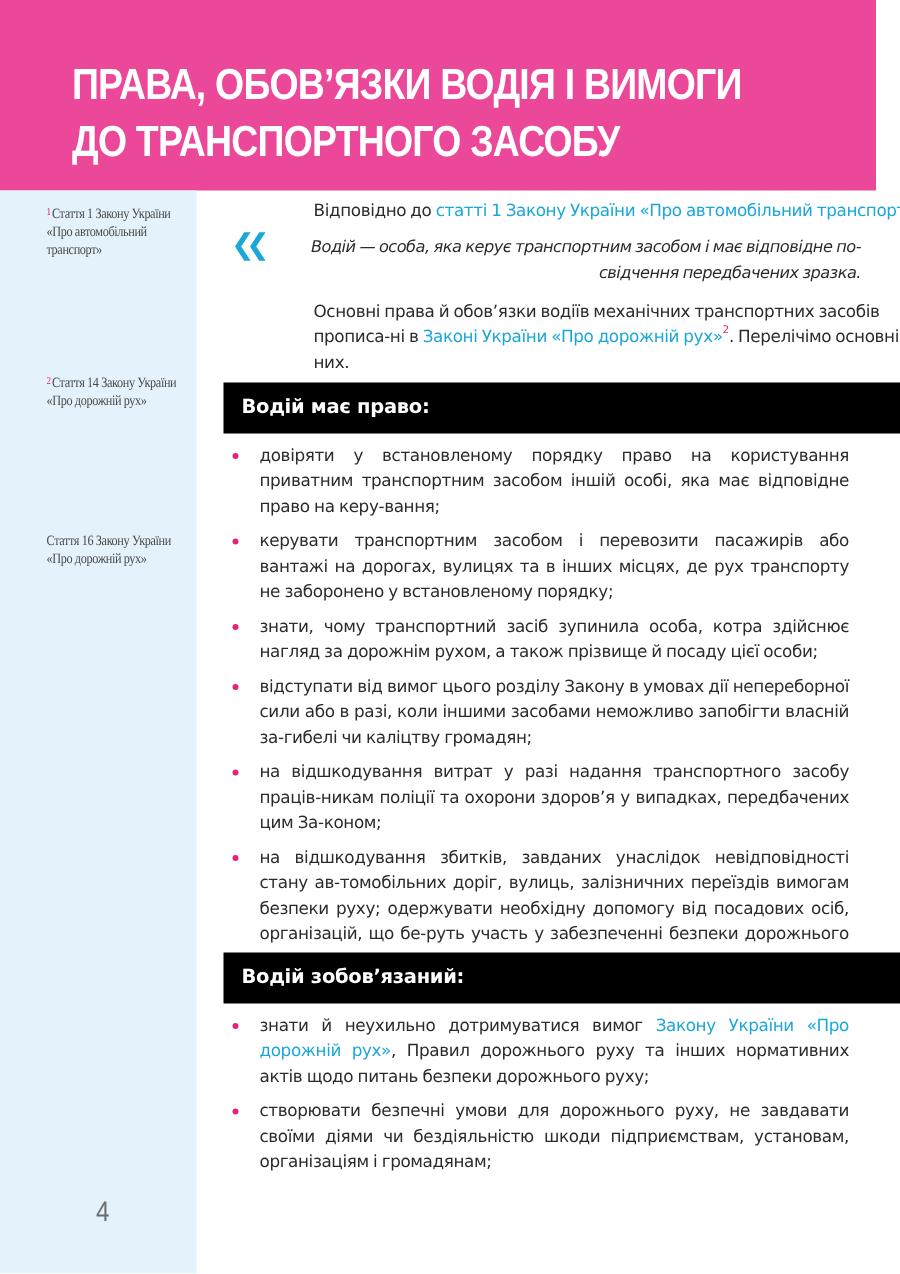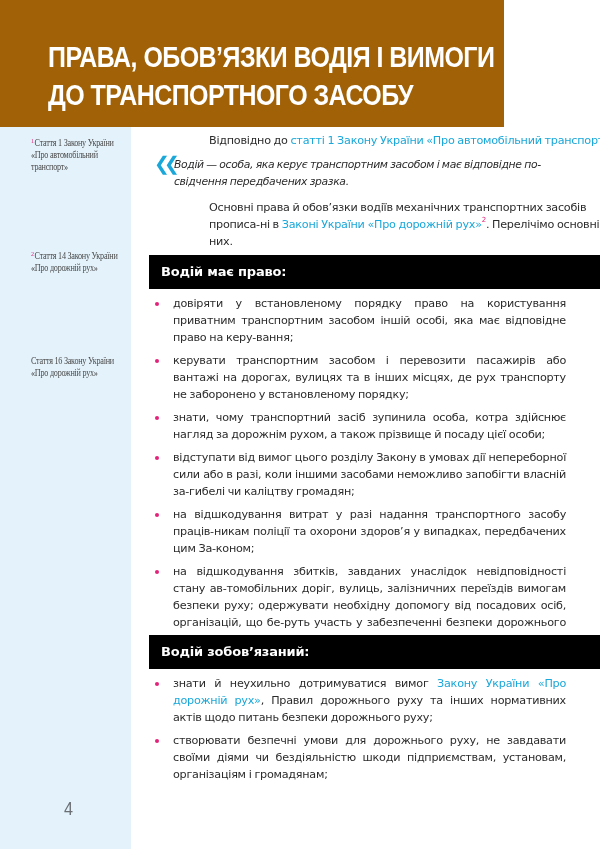--- a/index.html
+++ b/index.html
@@ -1,21 +1,21 @@
 <!DOCTYPE html>
 <html><head>
   <meta charset="utf-8">
   <style>
     * { margin: 0; padding: 0; box-sizing: border-box; }
     html, body { width: 600px; height: 849px; overflow: hidden; background: #ffffff; }
     body { position: relative; font-family: "DejaVu Sans", sans-serif; color: #2b2b2b; }
 
     .header {
-      position: absolute; left: 0; top: 0; width: 504px; height: 127px;
-      background: #a16207;
+      position: absolute; left: 0; top: 0; width: 584px; height: 127px;
+      background: #ec4899;
     }
     .header-title {
       position: absolute; left: 48px; top: 38px; width: 540px;
       color: #ffffff; font-family: "Liberation Sans", sans-serif; font-weight: bold;
       font-size: 29px; line-height: 38px; letter-spacing: -0.6px;
       transform: scaleX(0.86); transform-origin: left top; white-space: nowrap;
     }
 
     .sidebar {
       position: absolute; left: 0; top: 127px; width: 131px; height: 722px;
@@ -50,21 +50,21 @@
     .quote {
       position: absolute; left: 8px; top: 25px; width: 420px;
     }
     .quote-icon {
       position: absolute; left: 0; top: -3px; color: #1aa7d9;
       font-size: 19px; font-weight: bold; line-height: 20px; letter-spacing: -6px;
     }
     .quote-text {
       position: absolute; left: 20px; top: 0; width: 400px;
       font-family: "DejaVu Sans", sans-serif; font-style: italic;
-      font-size: 10.8px; line-height: 17px; color: #2b2b2b; letter-spacing: -0.35px; word-spacing: -0.5px;
+      font-size: 10.8px; line-height: 17px; color: #2b2b2b; letter-spacing: -0.35px; word-spacing: -0.5px; text-align: right;
     }
 
     .p2 { position: absolute; left: 27px; top: 68px; width: 420px; }
 
     .sec-header {
       position: absolute; left: 3px; width: 471px; height: 34px;
       background: #000000; color: #ffffff;
       font-weight: bold; font-size: 13px; line-height: 34px; padding-left: 12px; letter-spacing: -0.2px;
     }
     .sec1 { top: 124px; }

